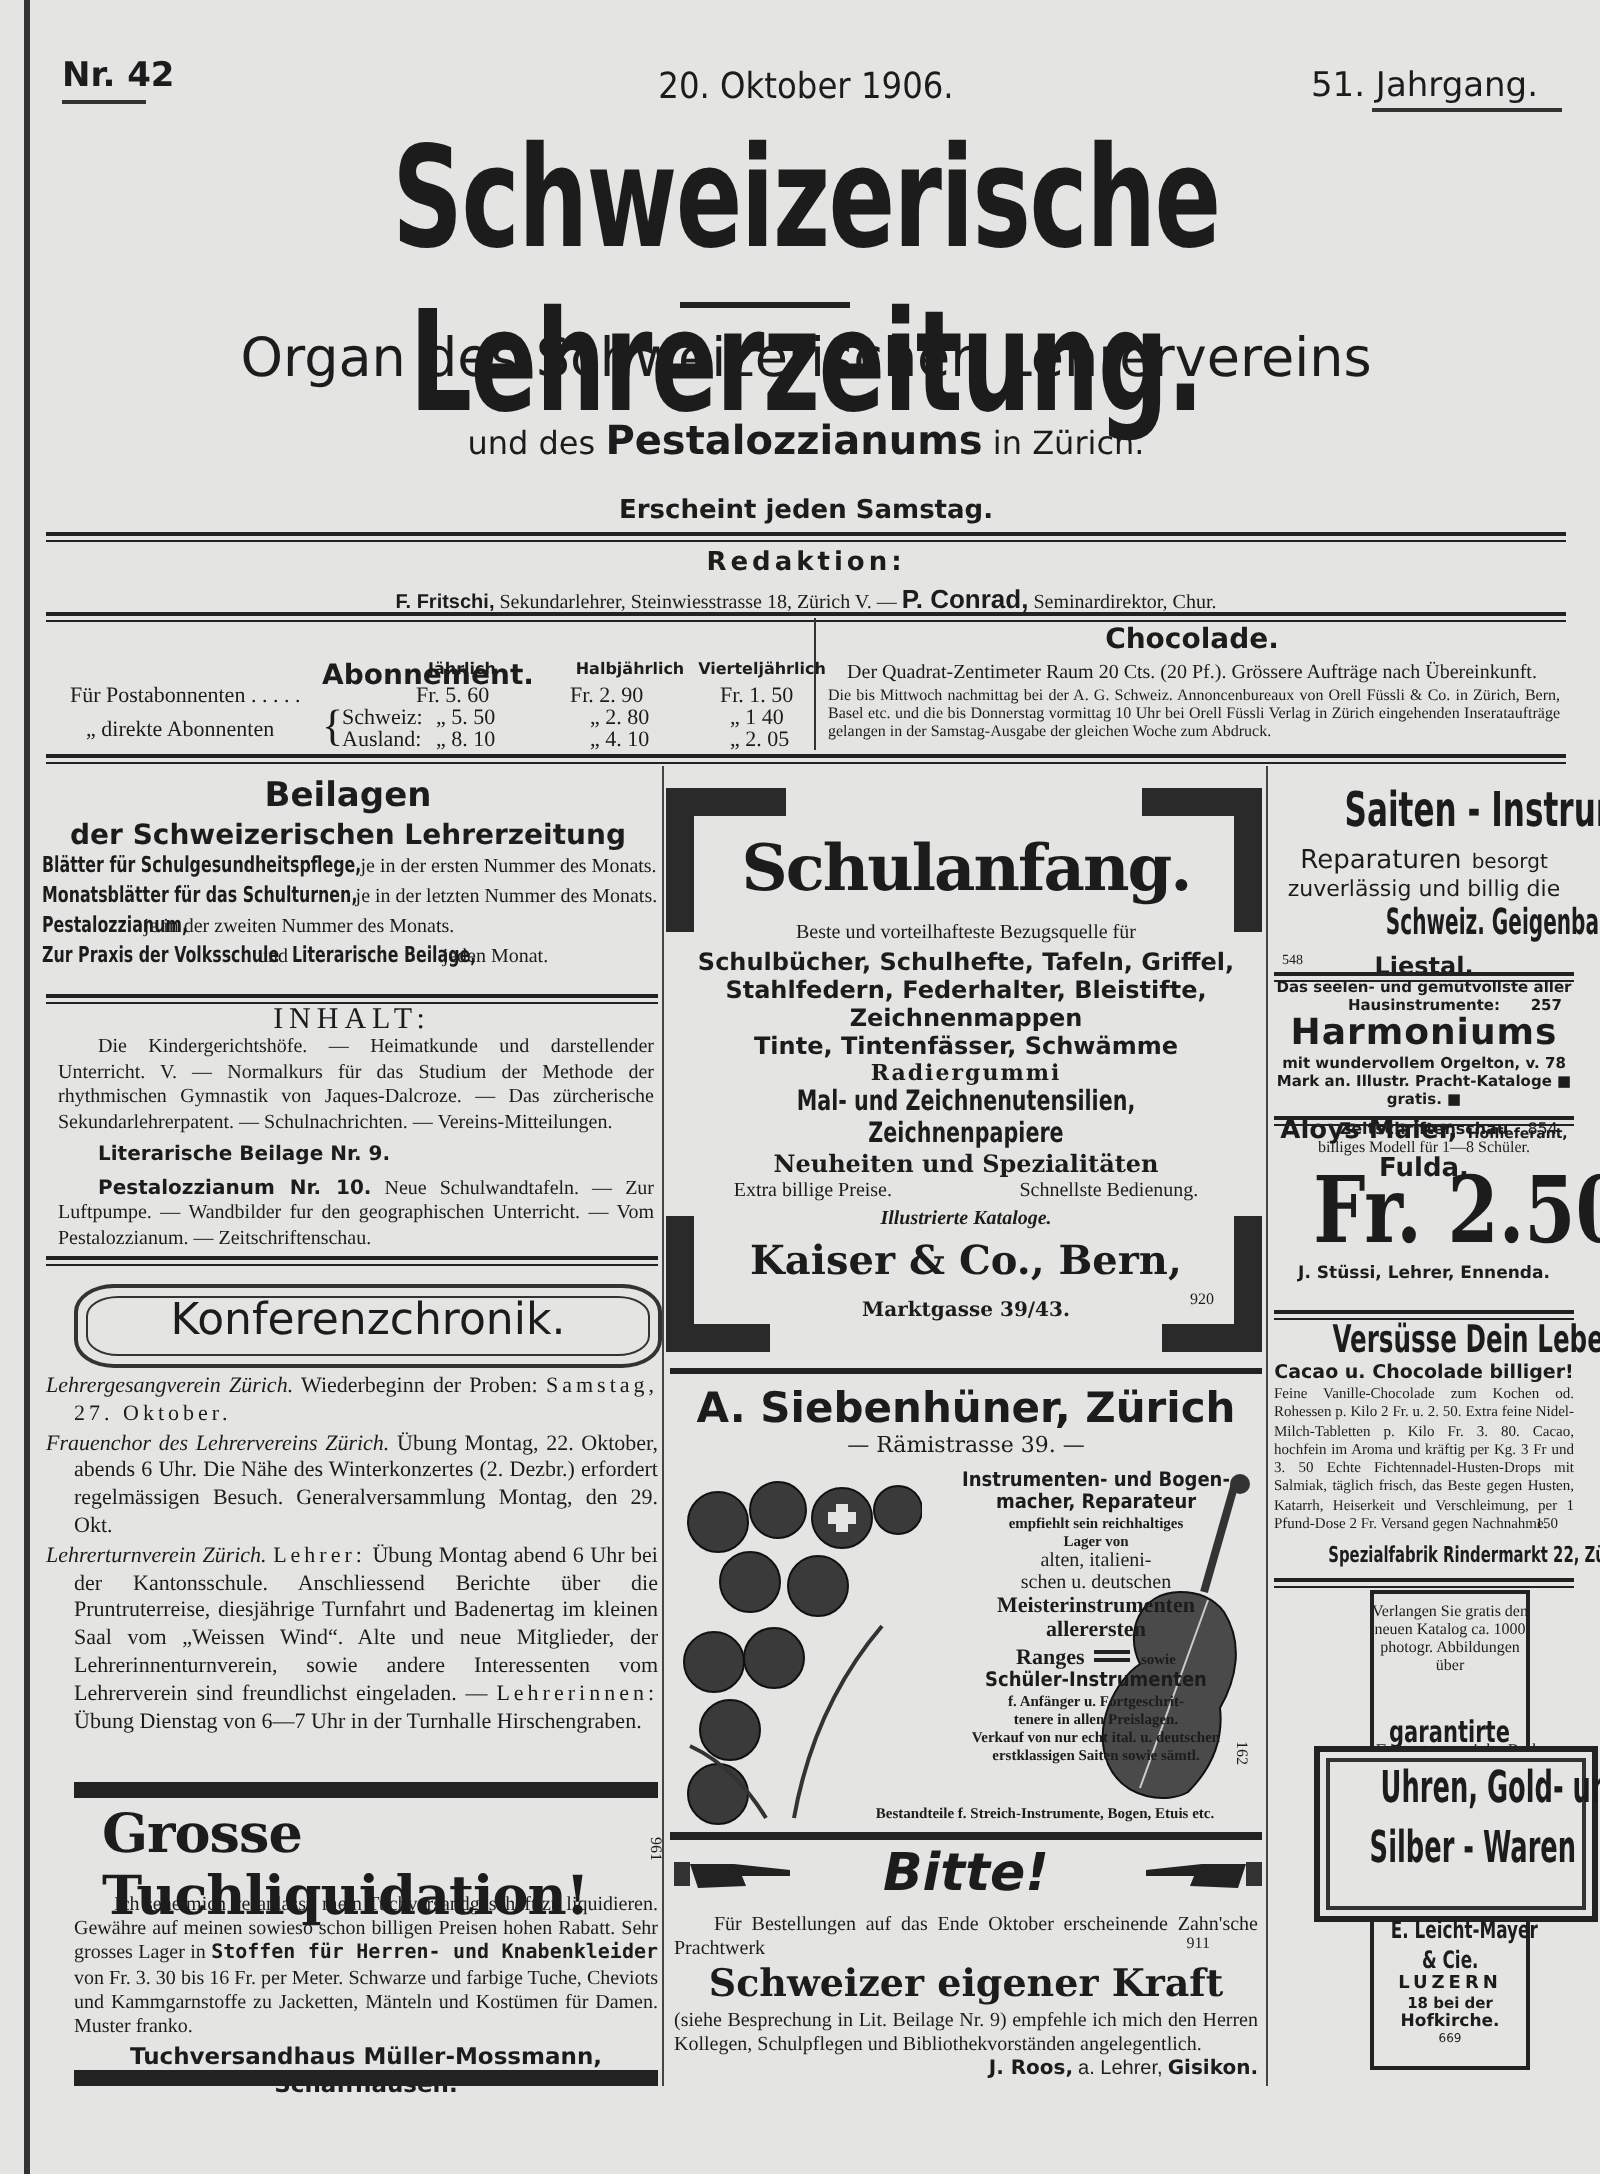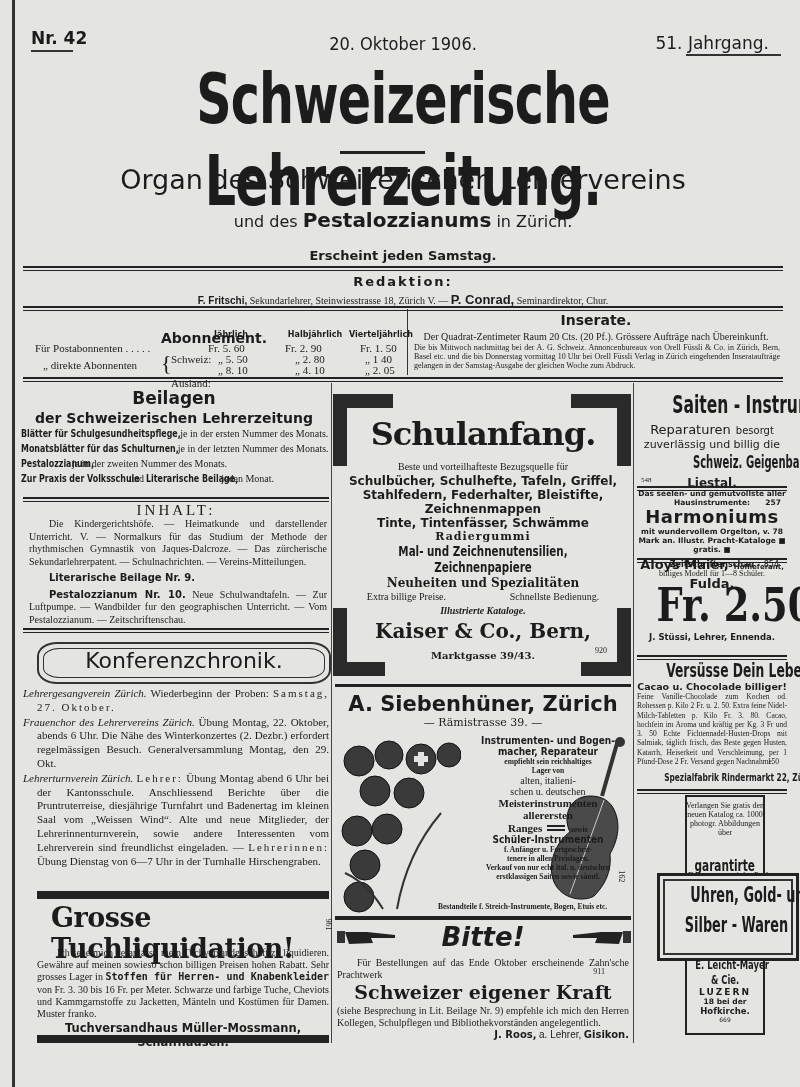--- a/index.html
+++ b/index.html
@@ -184,28 +184,28 @@
     <div class="abs abo-cell" style="left:262px;top:33px">Fr. 2. 90</div>
     <div class="abs abo-cell" style="left:337px;top:33px">Fr. 1. 50</div>
 
     <div class="abs abo-cell" style="left:20px;top:50px;font-weight:normal;font-size:11px">„ direkte Abonnenten</div>
     <div class="abs" style="left:138px;top:43px;font:22px 'Liberation Serif',serif;line-height:22px">{</div>
     <div class="abs abo-cell" style="left:148px;top:44px">Schweiz:</div>
     <div class="abs abo-cell" style="left:195px;top:44px">„ 5. 50</div>
     <div class="abs abo-cell" style="left:272px;top:44px">„ 2. 80</div>
     <div class="abs abo-cell" style="left:342px;top:44px">„ 1 40</div>
 
-    <div class="abs abo-cell" style="left:148px;top:68px">Ausland:</div>
+    <div class="abs abo-cell" style="left:148px;top:55px">Ausland:</div>
     <div class="abs abo-cell" style="left:195px;top:55px">„ 8. 10</div>
     <div class="abs abo-cell" style="left:272px;top:55px">„ 4. 10</div>
     <div class="abs abo-cell" style="left:342px;top:55px">„ 2. 05</div>
   </div>
 
   <div id="ins" class="abs">
-    <div id="ins-h" class="abs">Inserate.</div>
+    <div id="ins-h" class="abs">Chocolade.</div>
     <div id="ins-1" class="abs">Der Quadrat-Zentimeter Raum 20 Cts. (20 Pf.). Grössere Aufträge nach Übereinkunft.</div>
     <div id="ins-2" class="abs">Die bis Mittwoch nachmittag bei der A. G. Schweiz. Annoncenbureaux von Orell Füssli &amp; Co. in Zürich, Bern, Basel etc. und die bis Donnerstag vormittag 10 Uhr bei Orell Füssli Verlag in Zürich eingehenden Inserataufträge gelangen in der Samstag-Ausgabe der gleichen Woche zum Abdruck.</div>
   </div>
   <div id="rule3" class="abs hr2"></div>
 
   <div id="colsep1" class="abs"></div>
   <div id="colsep2" class="abs"></div>
 
   <div id="beil" class="abs">
     <div id="beil-h">Beilagen</div>

